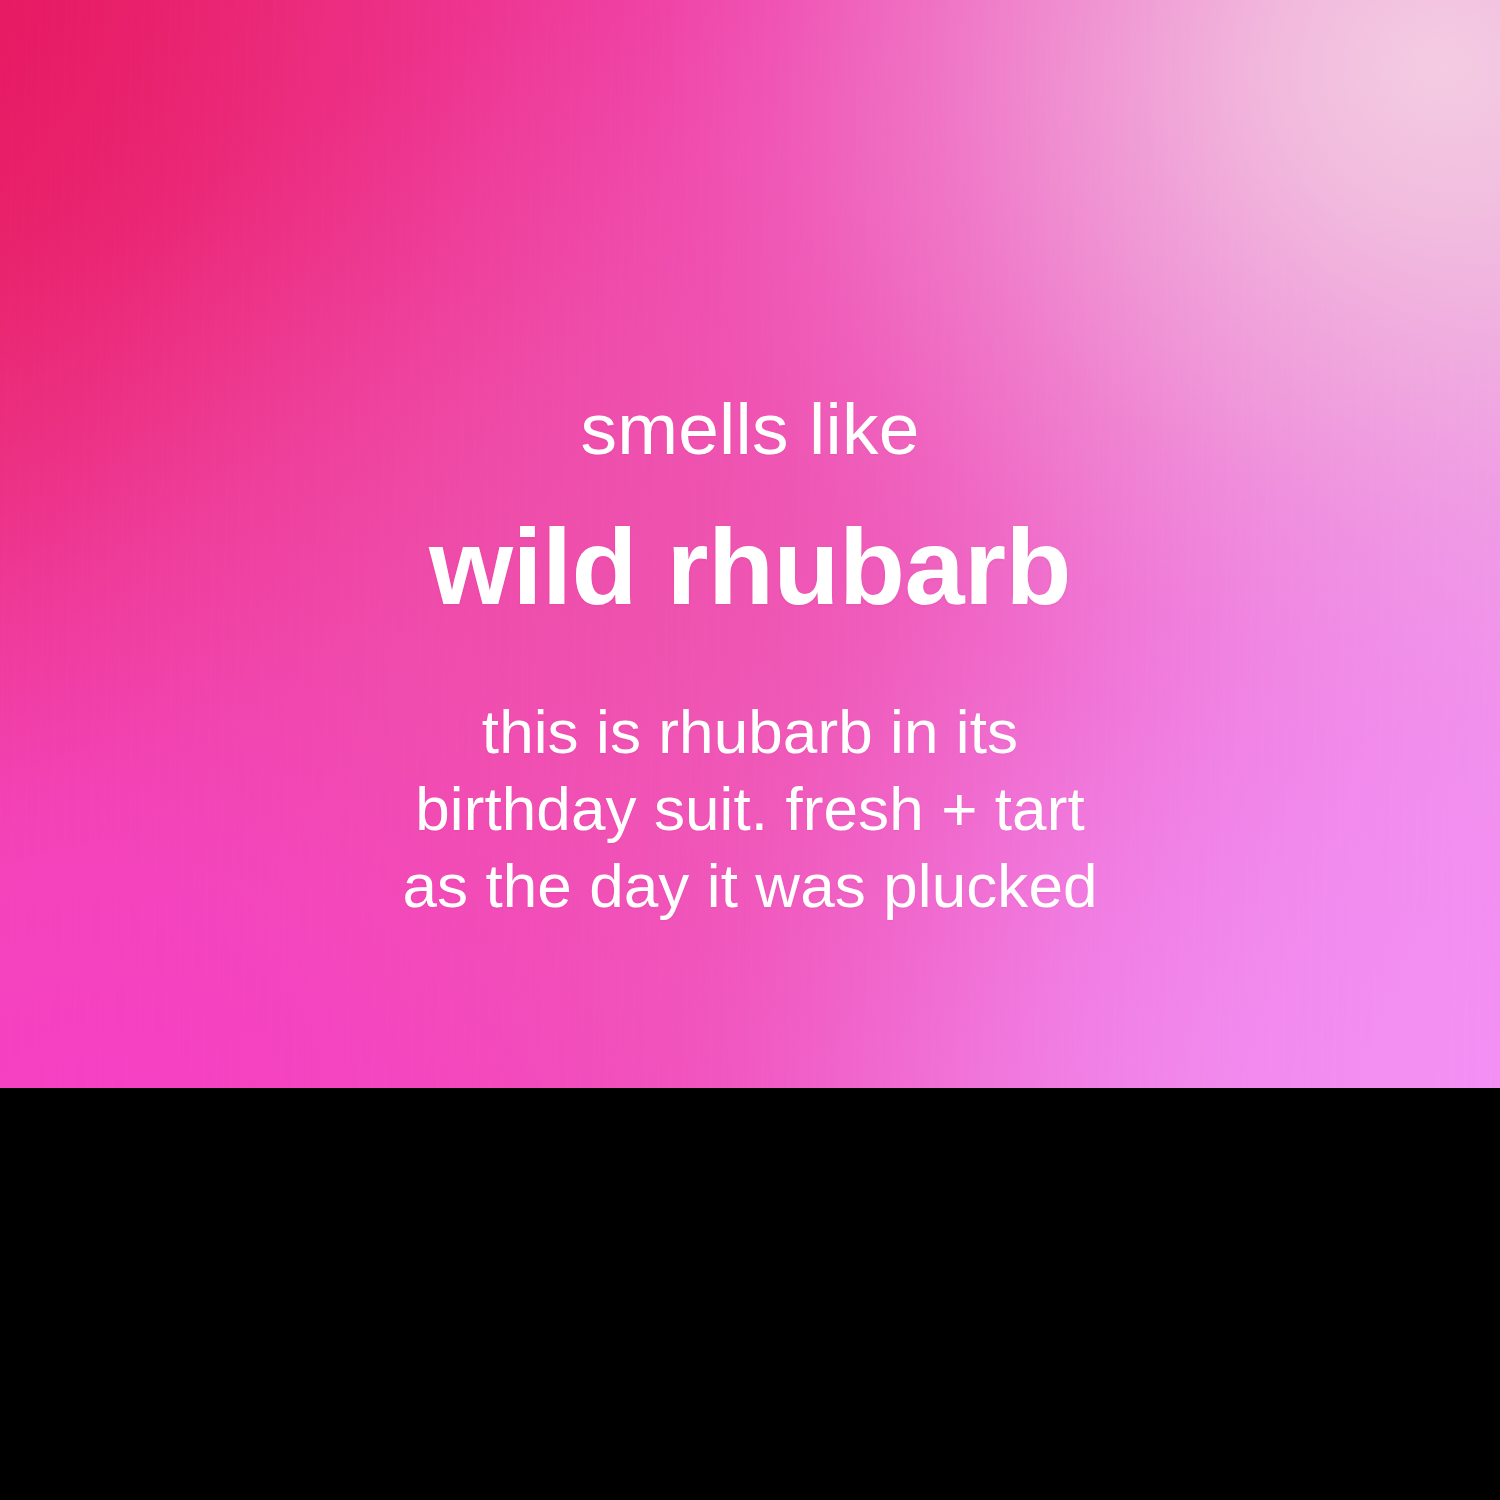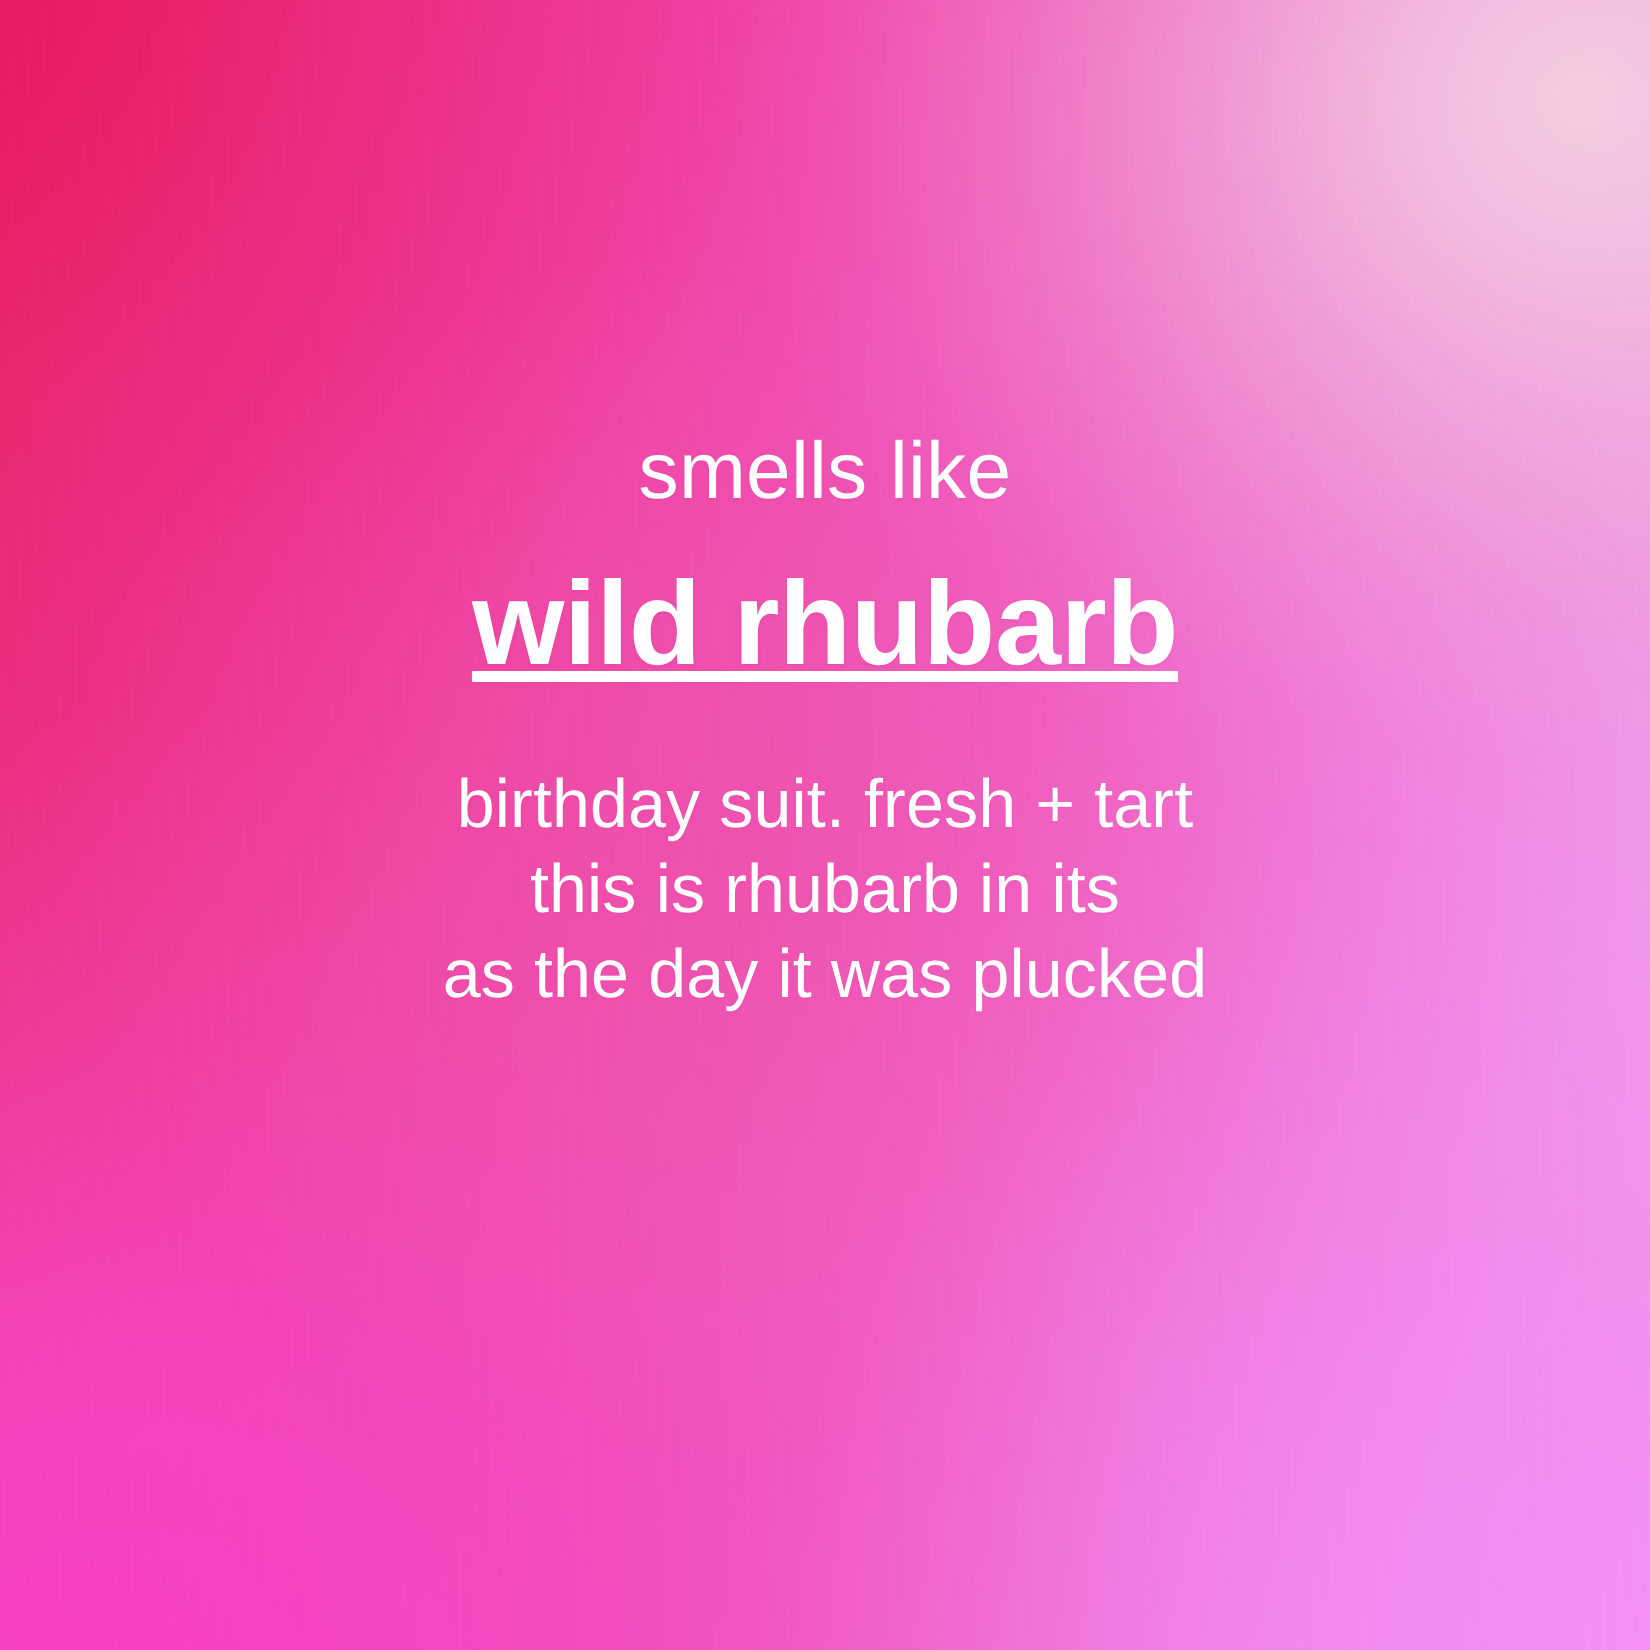--- a/index.html
+++ b/index.html
@@ -8,25 +8,25 @@
     padding: 0;
     width: 1500px;
     height: 1500px;
     overflow: hidden;
     background: #000;
   }
 
   #card {
     position: relative;
     width: 1500px;
-    height: 1500px;
+    height: 1088px;
     overflow: hidden;
     font-family: "Liberation Sans", sans-serif;
     
-    background-color: #701a75;
+    background-color: #4d7c0f;
   }
 
   
   .grad-layer {
     position: absolute;
     inset: 0;
     pointer-events: none;
   }
 
   
@@ -135,21 +135,20 @@
 
   .headline {
     margin-top: 48px;
     font-size: 108px;
     font-weight: 700;
     line-height: 1.0;
     letter-spacing: -0.5px;
     color: #FFFFFF;
     text-shadow: 0 1px 3px rgba(200,20,110,0.10);
     white-space: nowrap;
-    text-decoration: underline;
   }
 
   .body-copy {
     margin-top: 72px;
     width: 740px;
     font-size: 62px;
     font-weight: 400;
     line-height: 77px;
     letter-spacing: 0.1px;
     color: #FFFFFF;
@@ -174,19 +173,19 @@
   <div class="grad-layer" id="g-br"></div>
   <div class="grad-layer" id="g-streak"></div>
 
   <div id="content">
 
     <div class="eyebrow">smells like</div>
 
     <div class="headline">wild rhubarb</div>
 
     <div class="body-copy">
+      <span class="ln">this is rhubarb in its</span>
       <span class="ln">birthday suit. fresh + tart</span>
-      <span class="ln">this is rhubarb in its</span>
       <span class="ln">as the day it was plucked</span>
     </div>
 
   </div>
 </div>
 
 </body></html>

